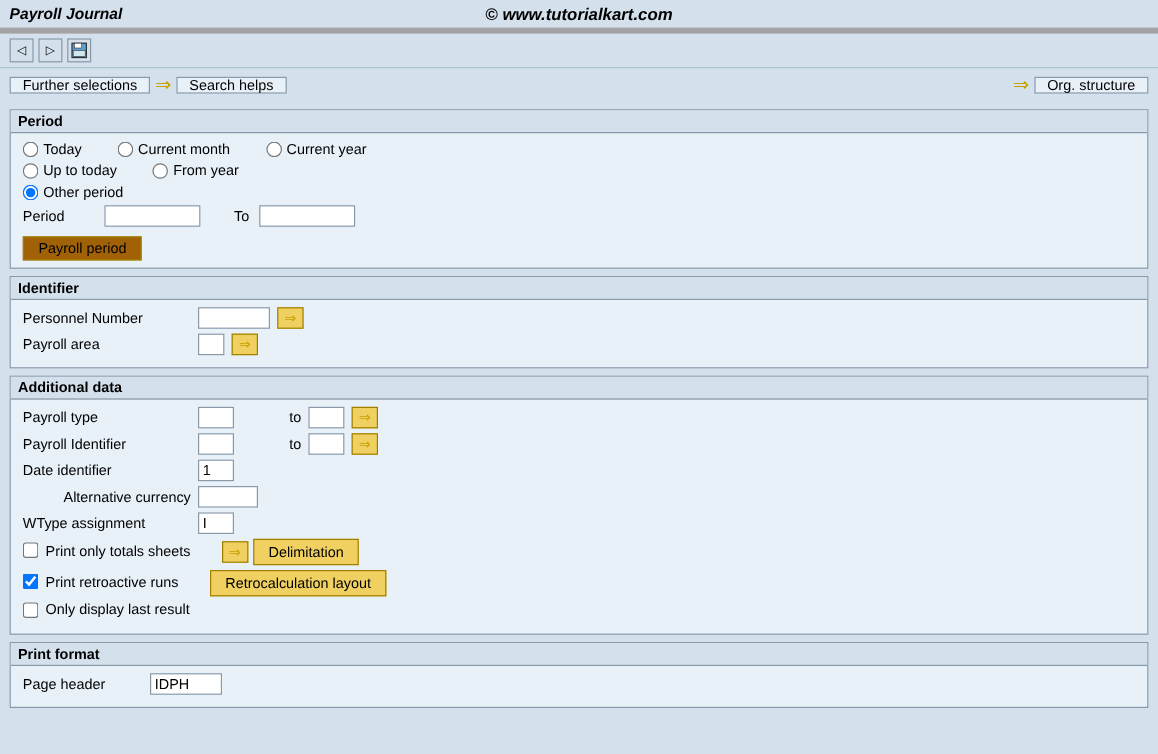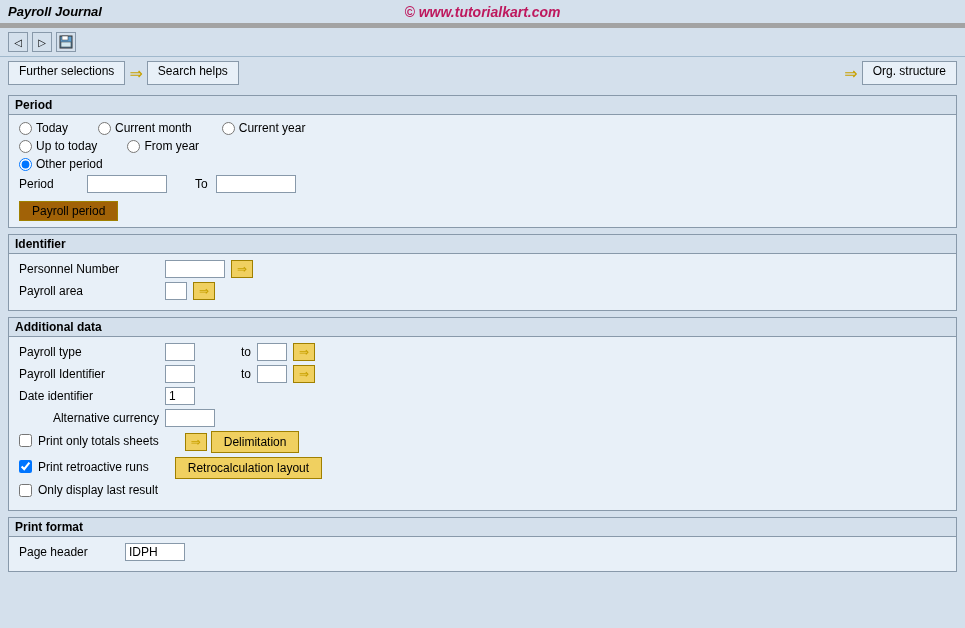--- a/index.html
+++ b/index.html
@@ -35,40 +35,41 @@
       display: inline-flex;
       align-items: center;
       justify-content: center;
       cursor: pointer;
       font-size: 10px;
     }
     .watermark {
       position: absolute;
       left: 50%;
       transform: translateX(-50%);
-      color: #be185d;
+      color: #000000;
       font-size: 14px;
       pointer-events: none;
     }
     .tab-bar {
       background: #d4e0ec;
       padding: 4px 8px;
       display: flex;
       align-items: center;
       gap: 4px;
     }
     .tab-btn {
       background: #e8f0f8;
       border: 1px solid #8899aa;
       padding: 2px 10px;
       cursor: pointer;
       font-size: 12px;
       display: flex;
-      gap: 4px;
-      height: 24px;
+      align-items: center;
+      gap: 4px;
+      height: 14px;
     }
     .org-btn {
       margin-left: auto;
     }
     .main-content {
       padding: 6px 8px;
     }
     .section {
       border: 1px solid #8899aa;
       background: #e8f0f8;
@@ -304,20 +305,24 @@
       <div class="add-data-row">
         <span style="width:140px;">Date identifier</span>
         <input type="text" class="small-input" value="1" style="">
       </div>
 
       <div class="add-data-row">
         <span style="width:140px;text-align:right;">Alternative currency</span>
         <input type="text" style="width: 50px;">
       </div>
 
+      <div class="add-data-row">
+        <span style="width:140px;">WType assignment</span>
+        <input type="text" class="small-input" value="I" style="">
+      </div>
 
       <div class="add-data-row">
         <label class="checkbox-row">
           <input type="checkbox" style="">
           <span>Print only totals sheets</span>
         </label>
         <div style="margin-left:20px; display:flex; align-items:center; gap:4px;">
           <button class="arrow-btn">⇒</button>
           <button class="yellow-btn">
             <span>Delimitation</span>

